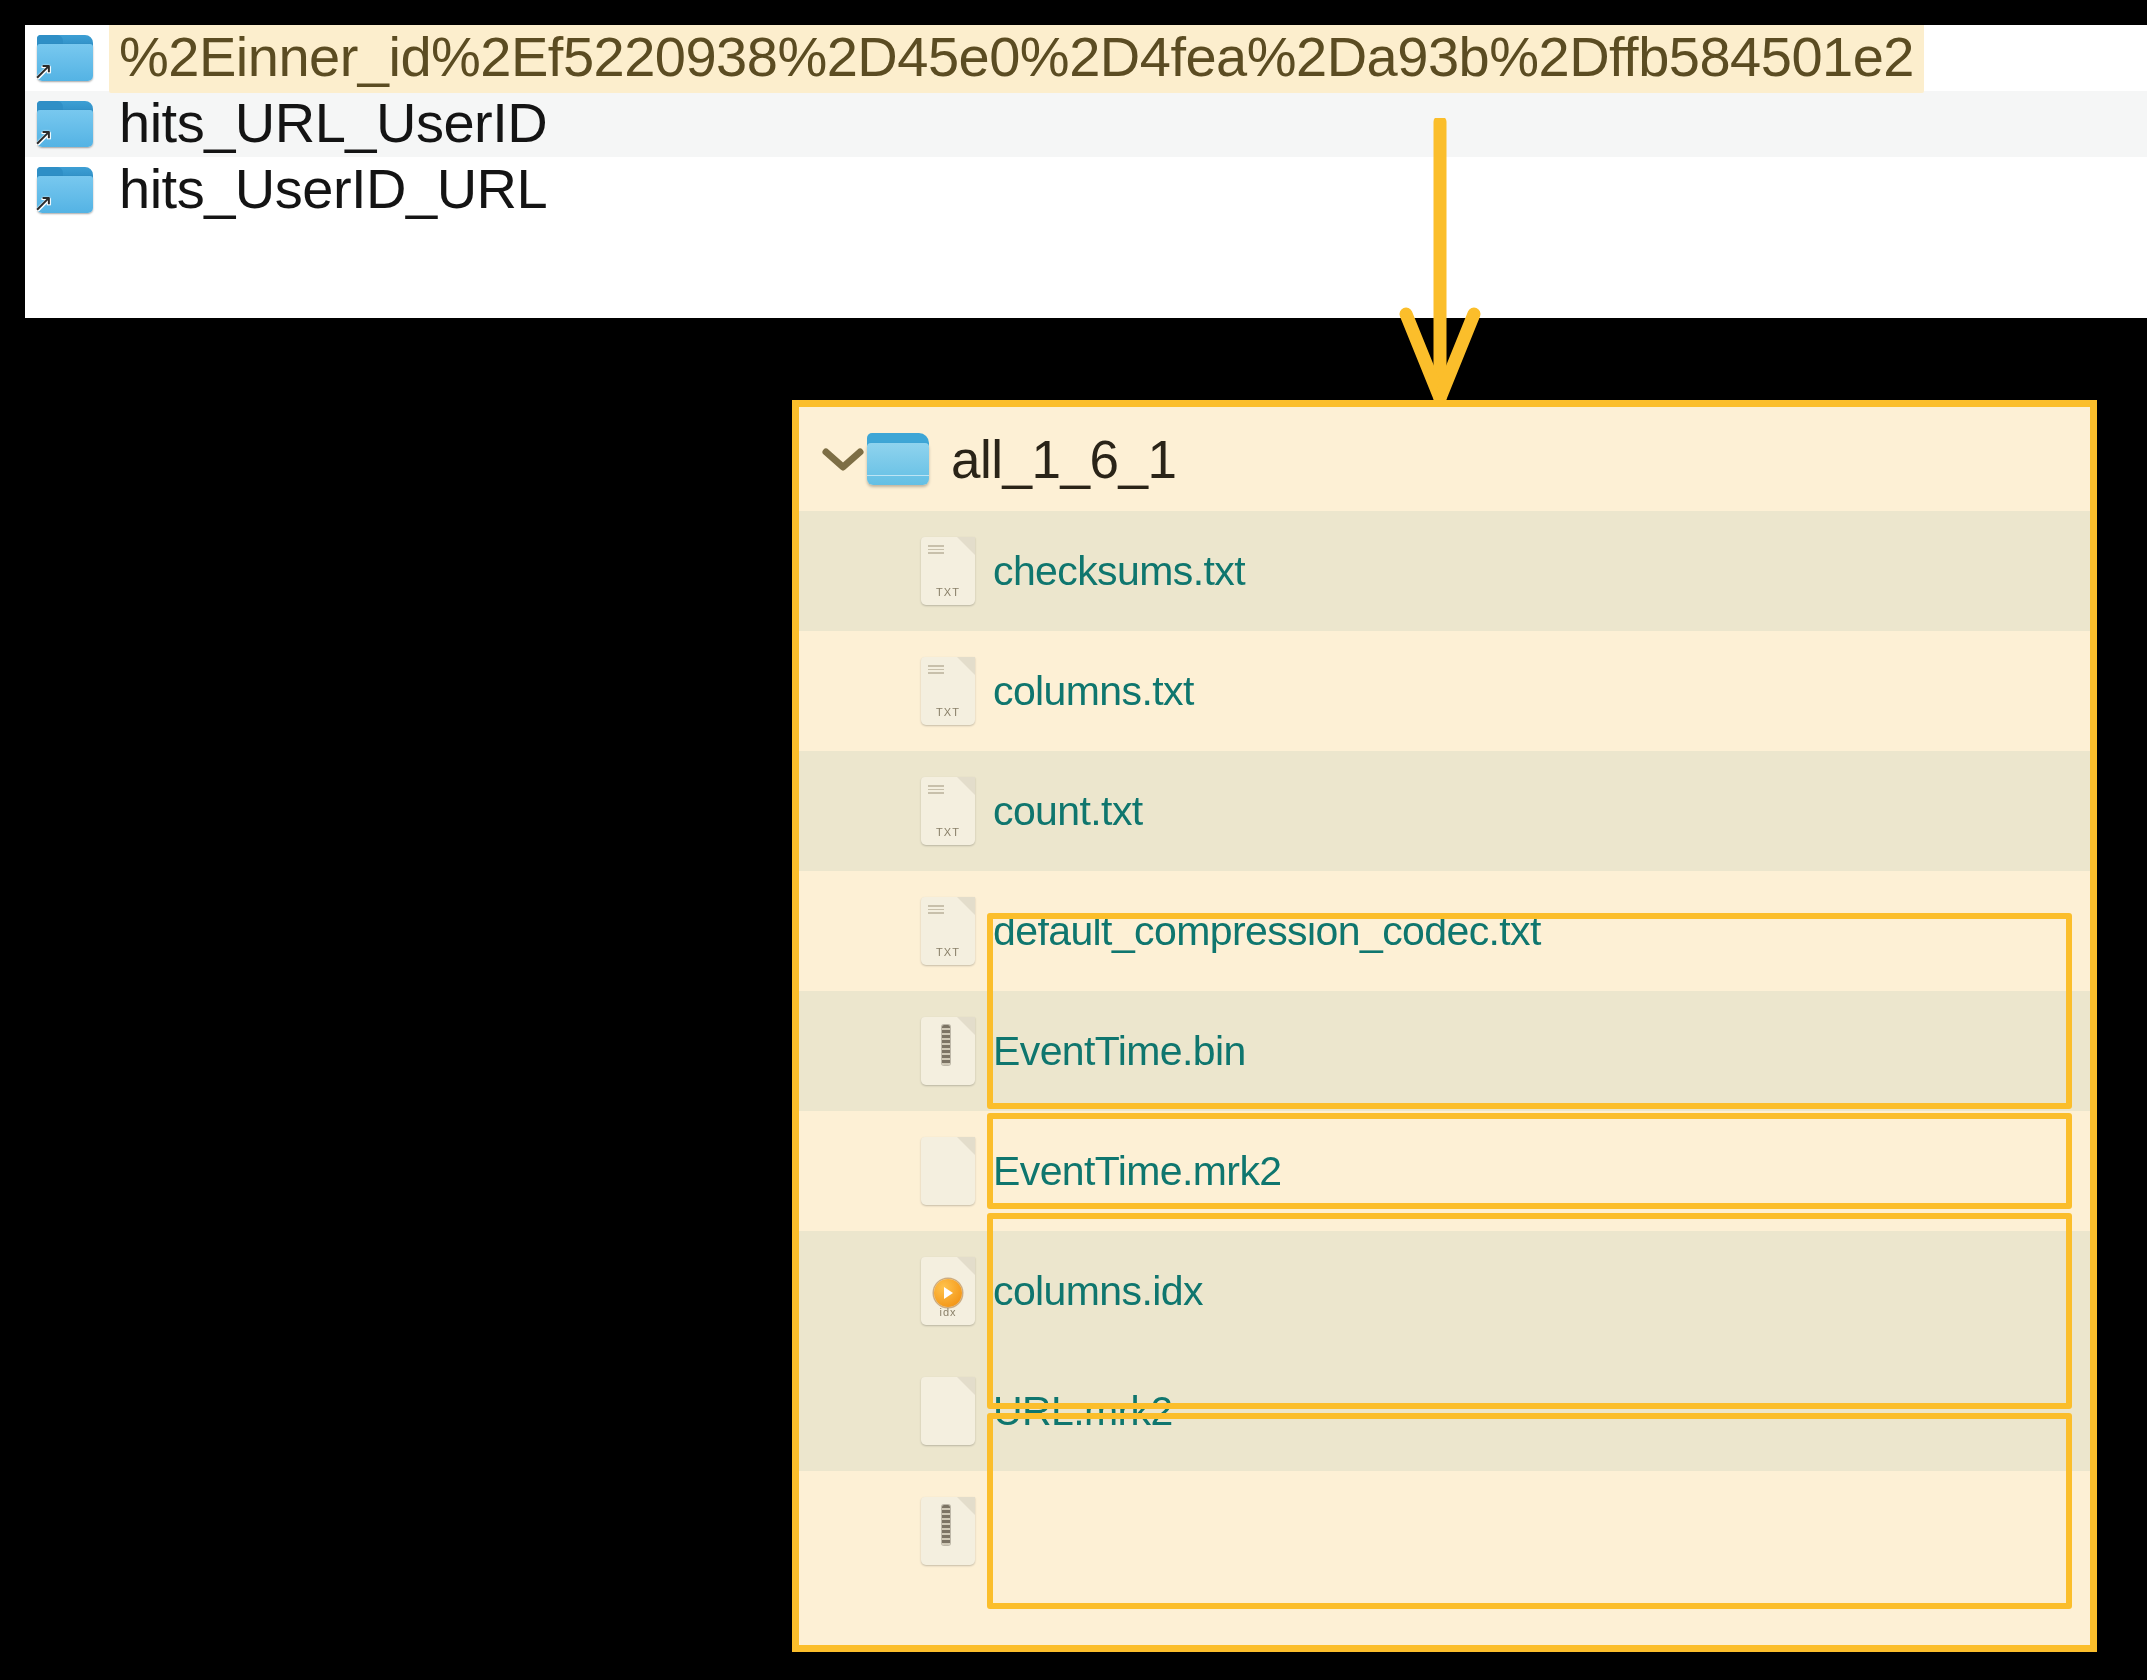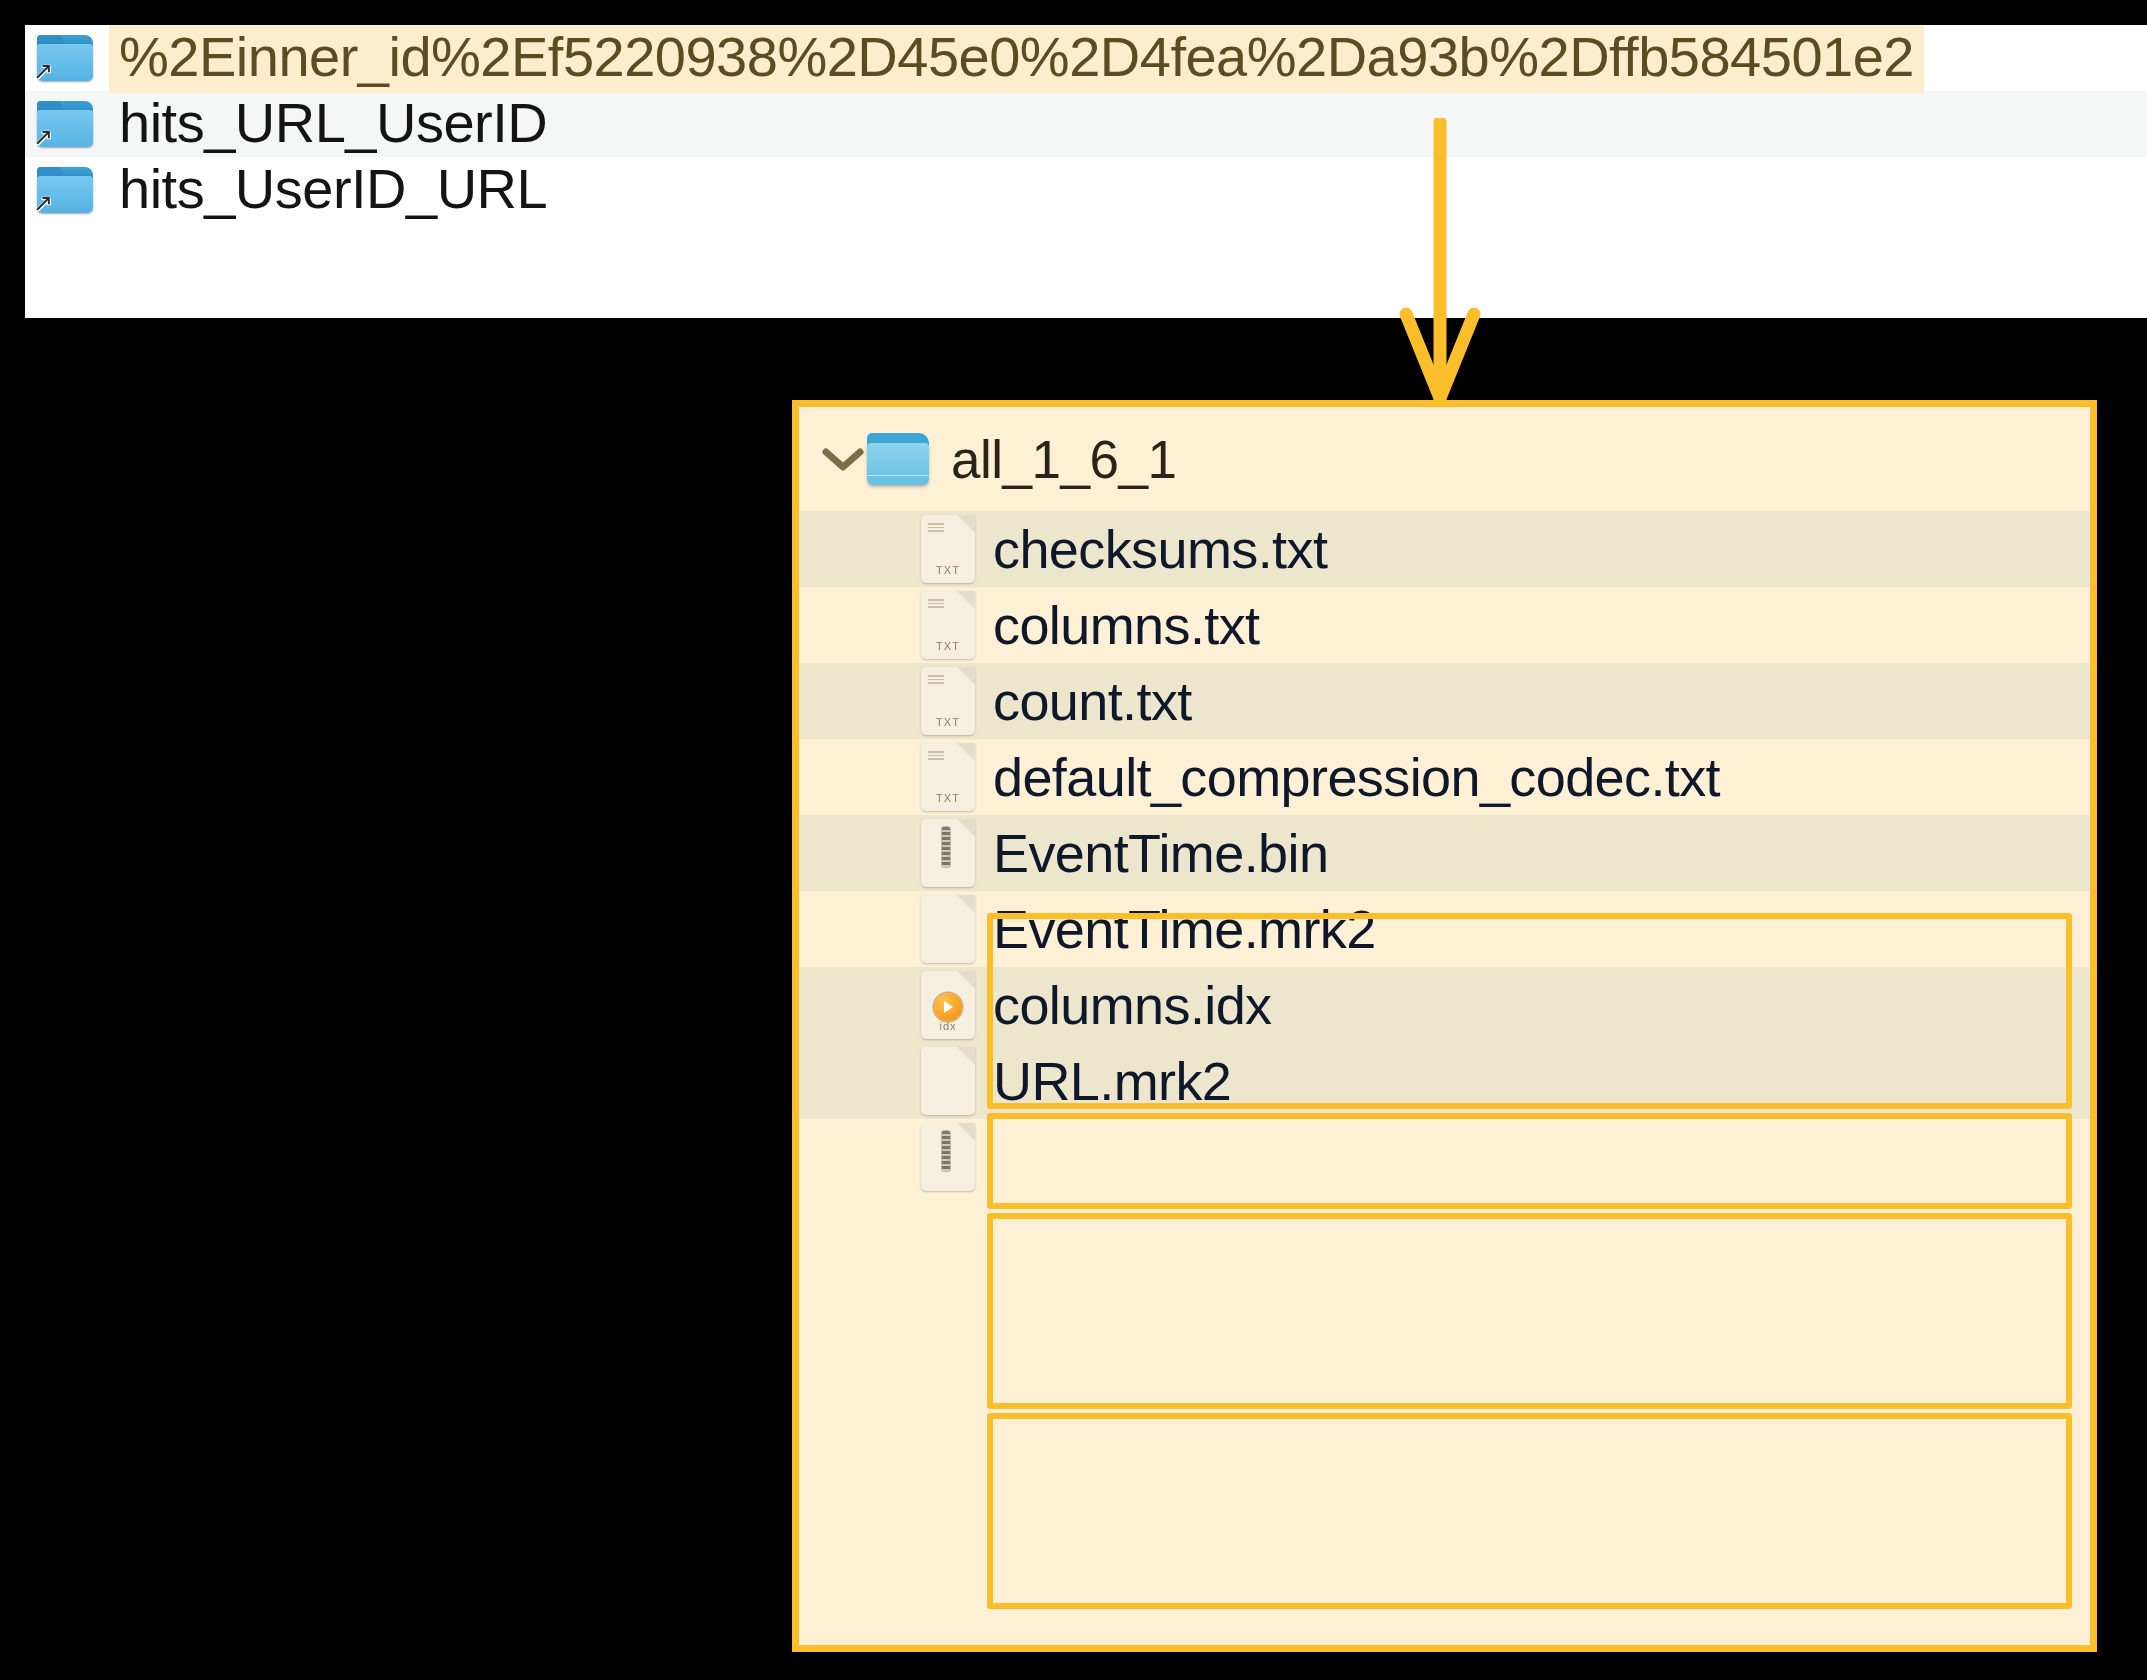--- a/index.html
+++ b/index.html
@@ -128,21 +128,21 @@
   .tree-inner {
     position: relative;
     width: 100%;
     height: 100%;
   }
 
   .tree-row {
     position: relative;
     display: flex;
     align-items: center;
-    height: 76px;
+    height: 120px;
     box-sizing: border-box;
   }
   .tree-row.odd   { background: #fdf0d5; }
   .tree-row.even  { background: #ece6cd; }
 
   .tree-row.root {
     height: 104px;
     background: #fdf0d5;
     padding-left: 20px;
     text-align: right;
@@ -260,22 +260,22 @@
     content: "";
     position: absolute;
     left: 10px; top: 8px;
     width: 0; height: 0;
     border-left: 9px solid #fff;
     border-top: 6px solid transparent;
     border-bottom: 6px solid transparent;
   }
 
   .file-label {
-    font-size: 54px;
-    color: #0f172a;
+    font-size: 41px;
+    color: #0f766e;
     letter-spacing: -0.6px;
     white-space: nowrap;
   }
 
   
   .group-box {
     position: absolute;
     border: 6px solid #fbbe2b;
     border-radius: 3px;
     box-sizing: border-box;

